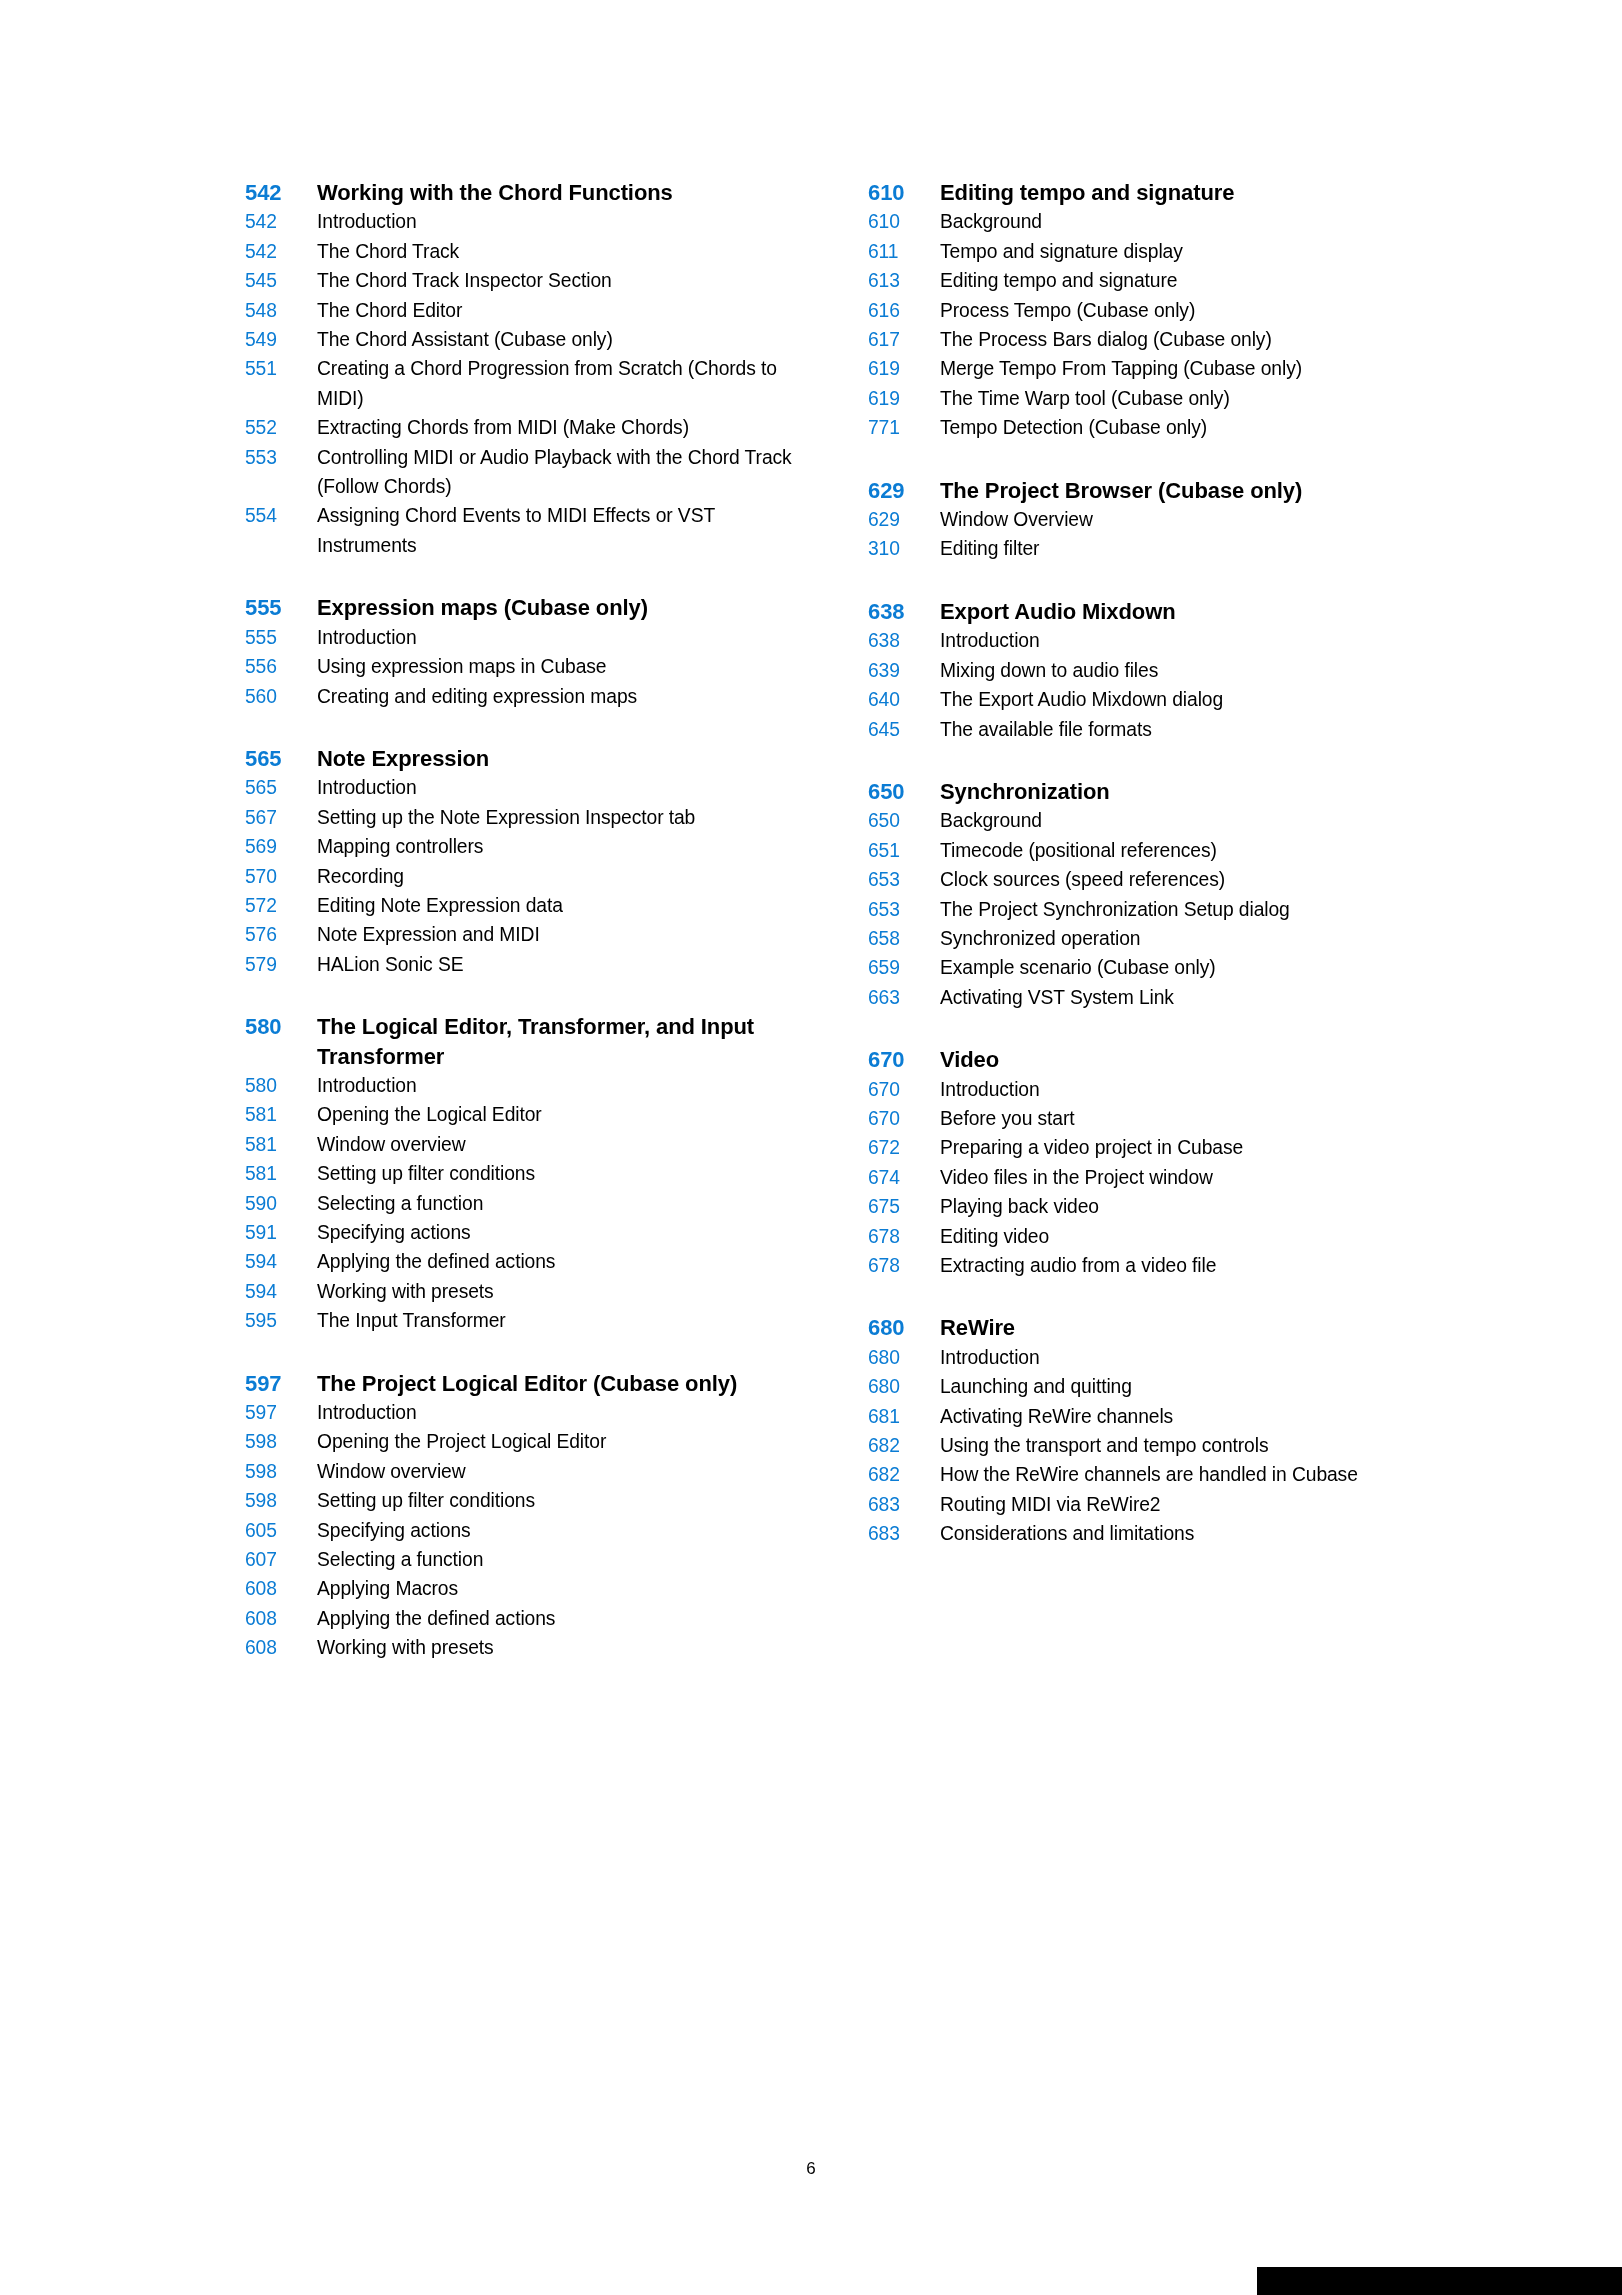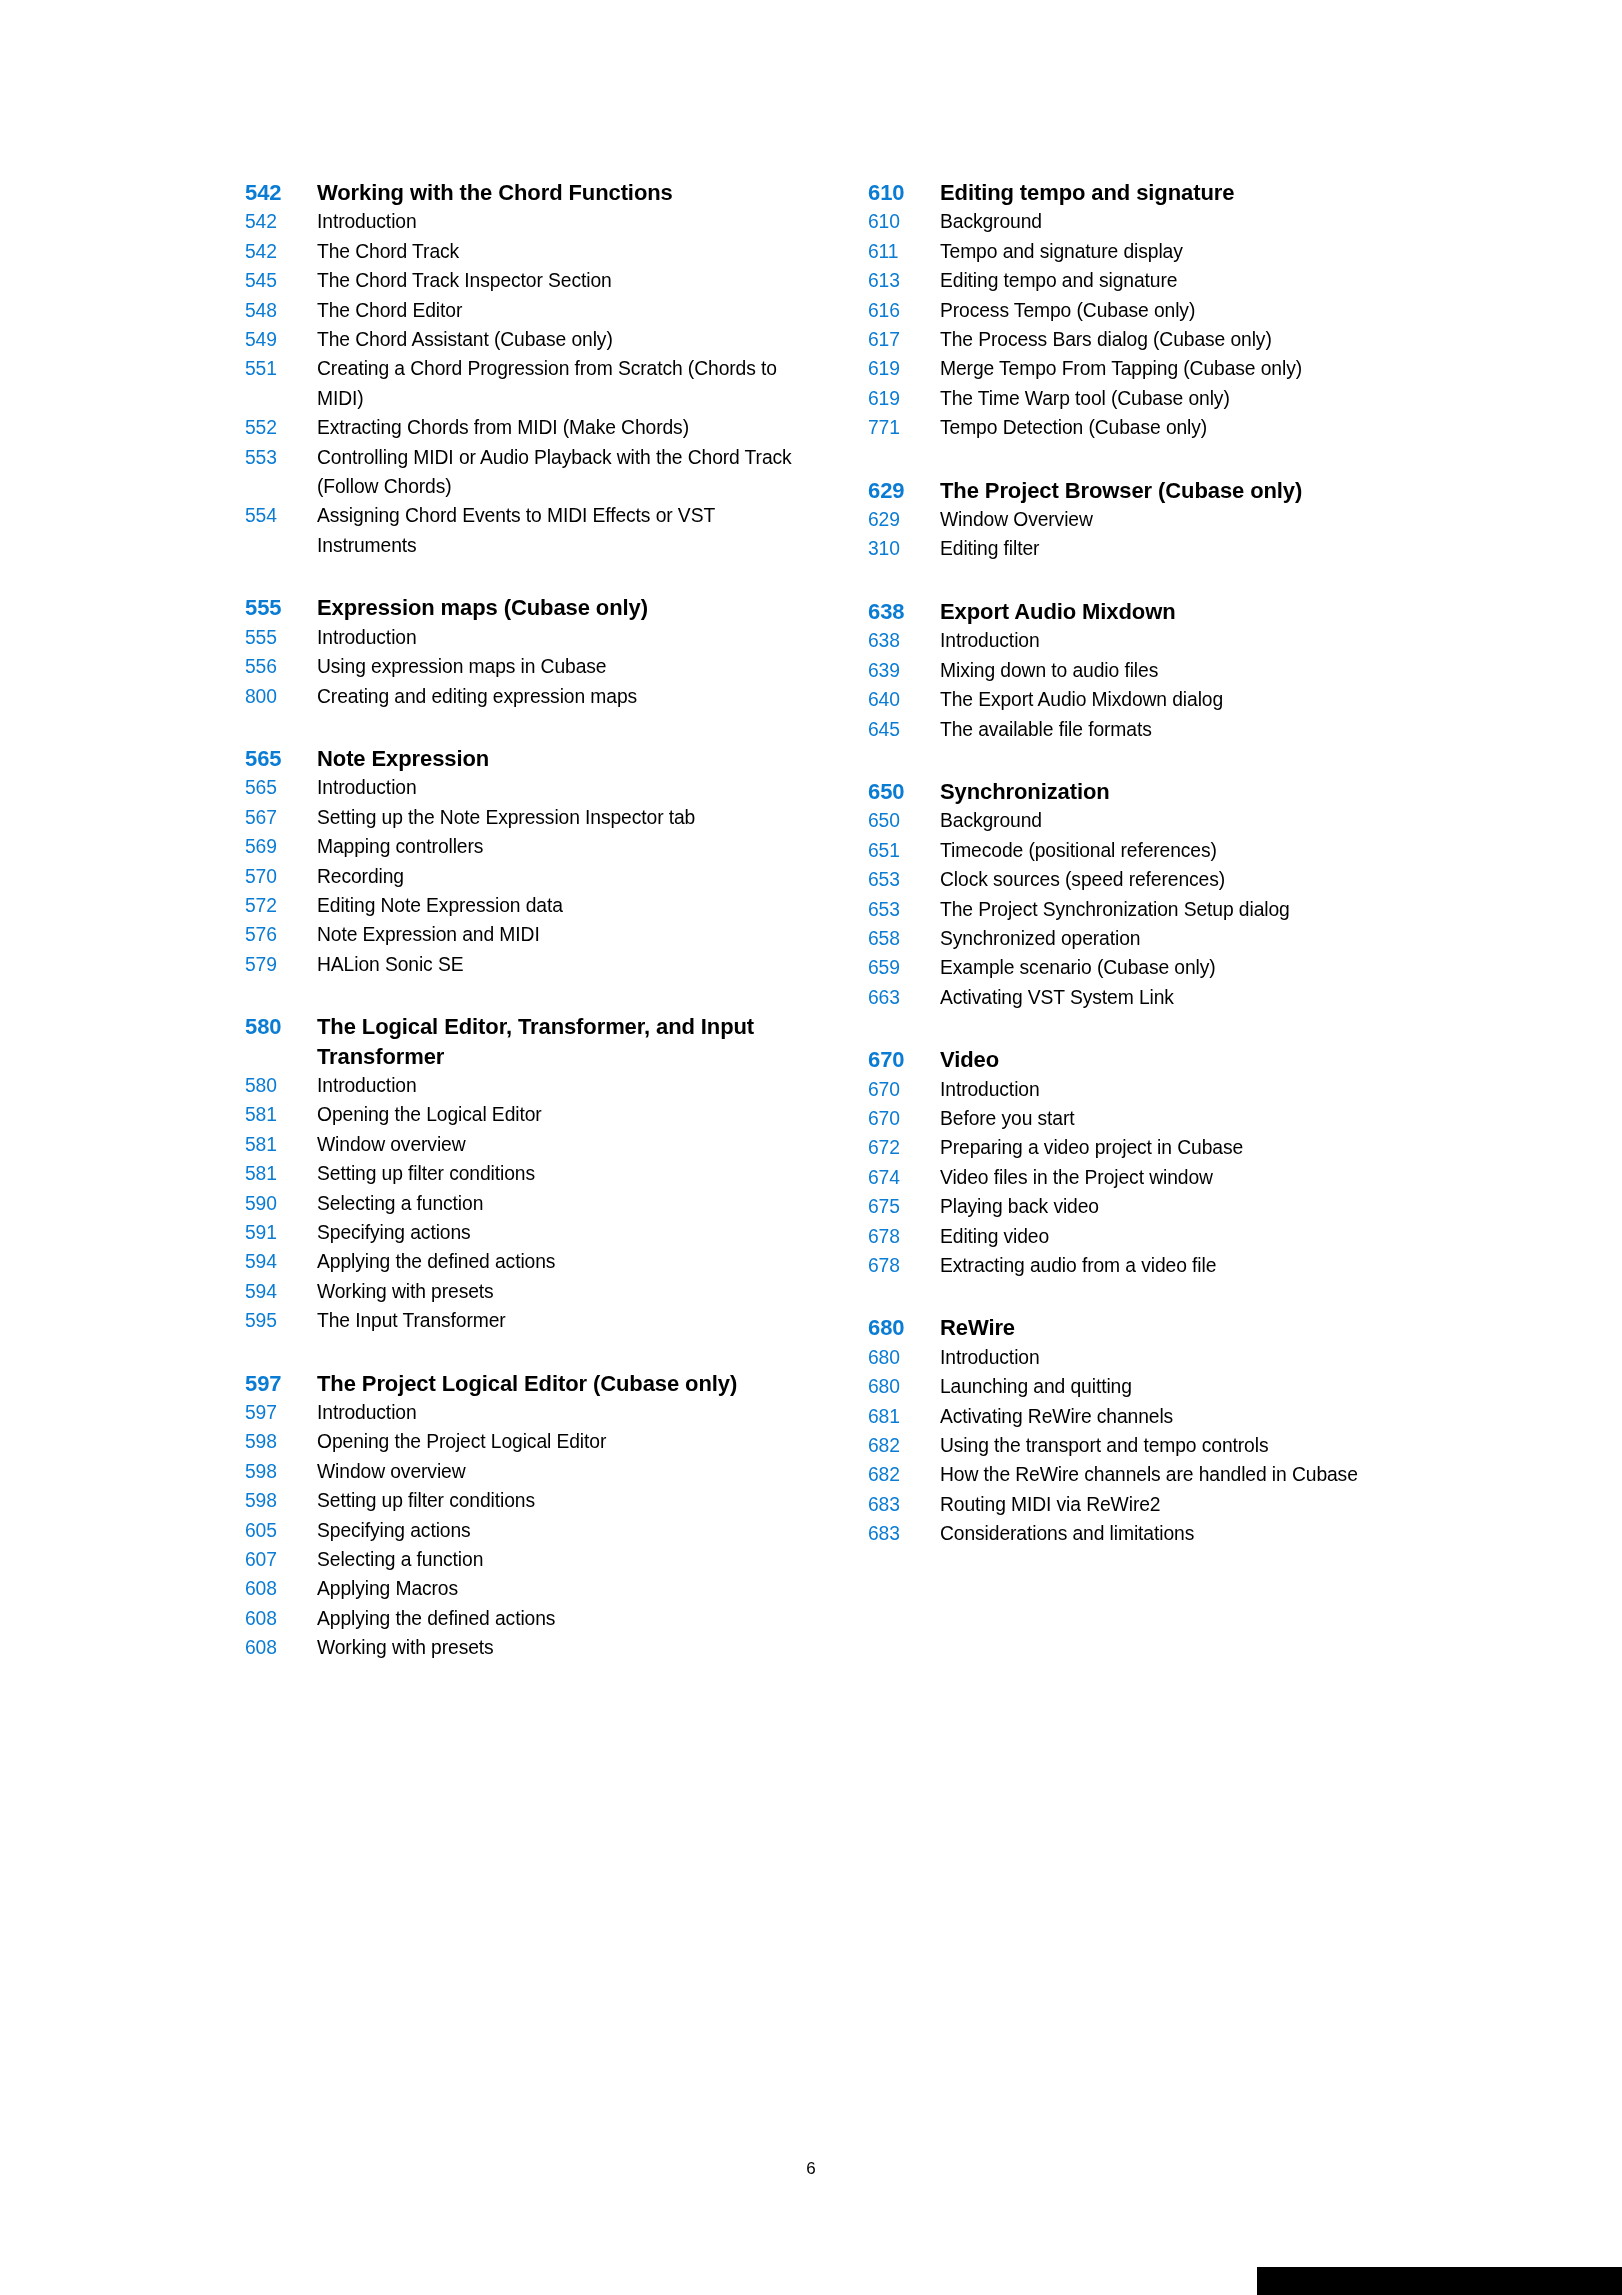--- a/index.html
+++ b/index.html
@@ -168,21 +168,21 @@
         </div>
         <div class="entry sub">
           <span class="page-num">555</span>
           <span class="entry-title">Introduction</span>
         </div>
         <div class="entry sub">
           <span class="page-num">556</span>
           <span class="entry-title">Using expression maps in Cubase</span>
         </div>
         <div class="entry sub">
-          <span class="page-num">800</span>
+          <span class="page-num">560</span>
           <span class="entry-title">Creating and editing expression maps</span>
         </div>
         <div class="entry chapter">
           <span class="page-num">565</span>
           <span class="entry-title">Note Expression</span>
         </div>
         <div class="entry sub">
           <span class="page-num">565</span>
           <span class="entry-title">Introduction</span>
         </div>

